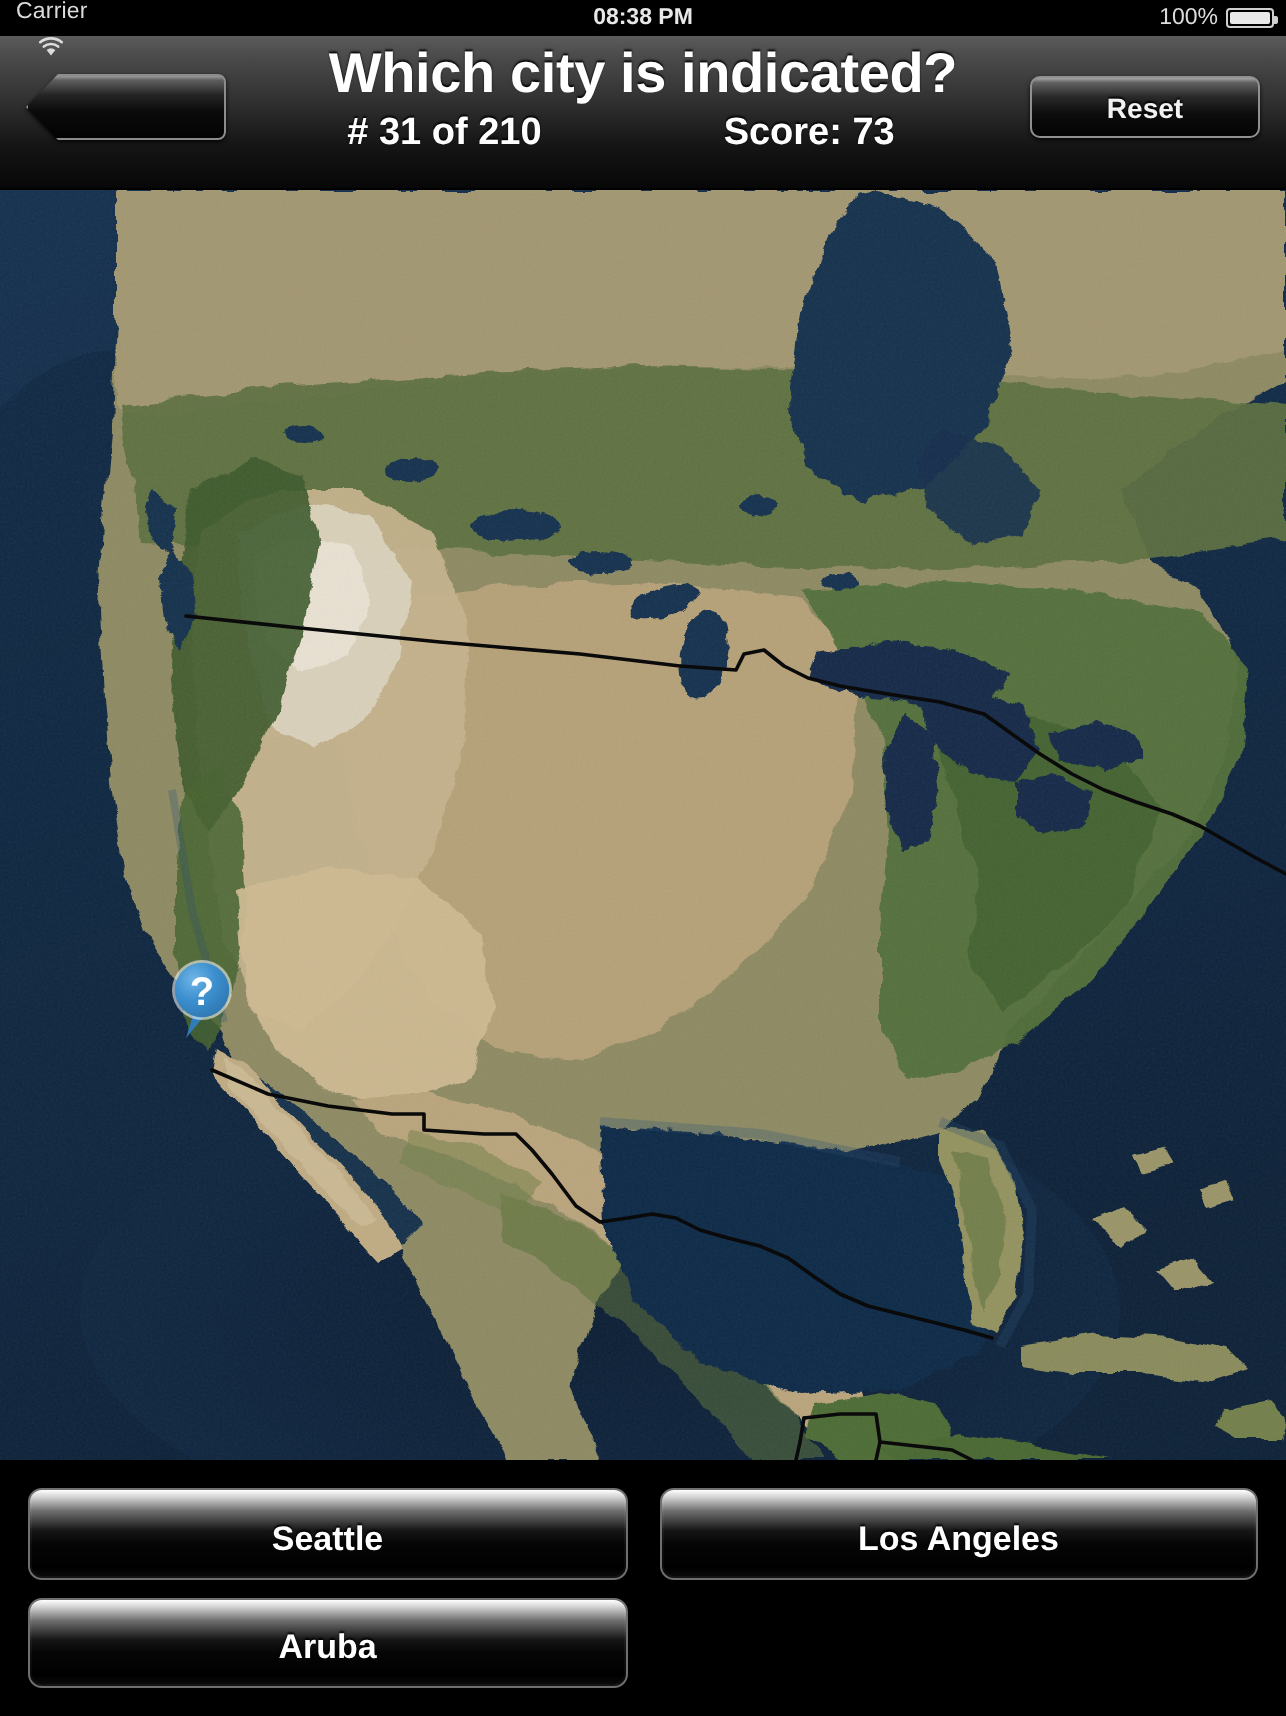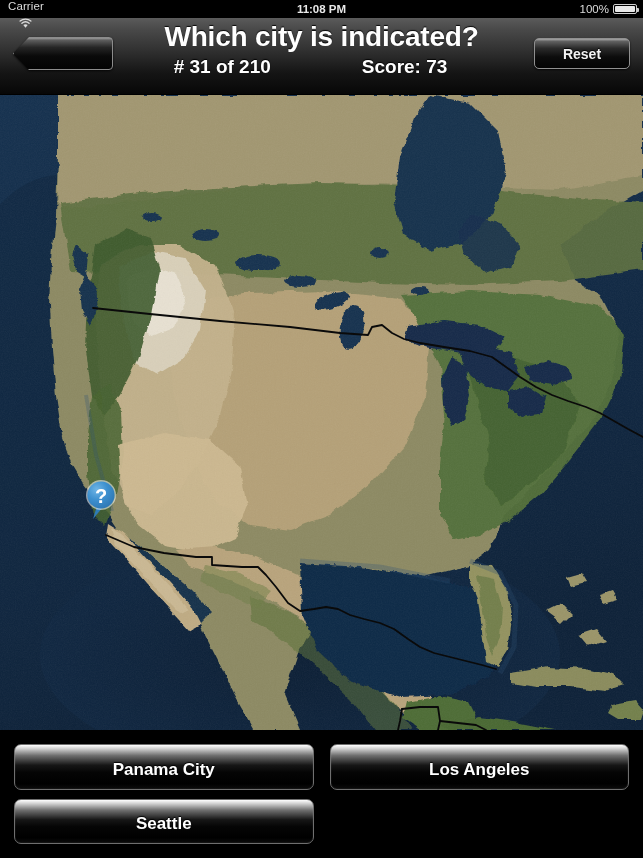--- a/index.html
+++ b/index.html
@@ -100,21 +100,21 @@
   .menu-label {
     position: absolute; left: 16px; right: 0; top: 0; bottom: 0;
     display: flex; align-items: center; justify-content: center;
     font-size: 14px; font-weight: bold; color: #f2f2f2;
     text-shadow: 0 -1px 1px rgba(0,0,0,.9);
   }
 
   
   .reset-btn {
     position: absolute; right: 13px; top: 20px;
-    width: 96px; height: 31px;
+    width: 115px; height: 31px;
     border-radius: 5px;
     background: linear-gradient(to bottom,
         #a8a8a8 0%, #616161 8%, #2a2a2a 32%, #0c0c0c 62%, #040404 100%);
     border: 1px solid #909090;
     box-shadow: 0 1px 2px rgba(0,0,0,.8);
     display: flex; align-items: center; justify-content: center;
     cursor: pointer;
   }
   .reset-label {
     font-size: 14px; font-weight: bold; color: #f2f2f2;
@@ -180,21 +180,21 @@
     <div class="sb-left">
       <span class="sb-carrier">Carrier</span>
       <span class="wifi-ic">
         <svg viewBox="0 0 13 11" width="13" height="11">
           <path d="M6.5 9.8 L4.3 7.0 a3.6 3.6 0 0 1 4.4 0 Z" fill="#dcdcdc"></path>
           <path d="M2.9 5.3 a5.6 5.6 0 0 1 7.2 0" stroke="#dcdcdc" stroke-width="1.3" fill="none" stroke-linecap="round"></path>
           <path d="M1.1 3.1 a8.6 8.6 0 0 1 10.8 0" stroke="#dcdcdc" stroke-width="1.3" fill="none" stroke-linecap="round"></path>
         </svg>
       </span>
     </div>
-    <div class="sb-center">11:08 PM</div>
+    <div class="sb-center">08:38 PM</div>
     <div class="sb-right">
       <span class="sb-batt-pct">100%</span>
       <span class="batt">
           <span class="batt-fill"></span>
         </span>
     </div>
   </div>
 
   <div class="header">
 
@@ -410,23 +410,23 @@
         <path d="M 13 28 L 9 41 L 19 29 Z" fill="#2f7cb8"></path>
         <circle cx="17" cy="17" r="15" fill="#ffffff" opacity=".55"></circle>
         <circle cx="17" cy="17" r="13.6" fill="url(#pinG)"></circle>
         <text x="17" y="24.5" text-anchor="middle" font-family="Liberation Sans, sans-serif" font-size="20" font-weight="bold" fill="#ffffff">?</text>
       </svg>
     </div>
   </div>
 
   <div class="answers">
     <div class="ans-btn">
-      <span class="ans-label">Panama City</span>
+      <span class="ans-label">Seattle</span>
     </div>
     <div class="ans-btn">
       <span class="ans-label">Los Angeles</span>
     </div>
     <div class="ans-btn">
-      <span class="ans-label">Seattle</span>
+      <span class="ans-label">Aruba</span>
     </div>
   </div>
 
 </div>
 
 </body></html>

